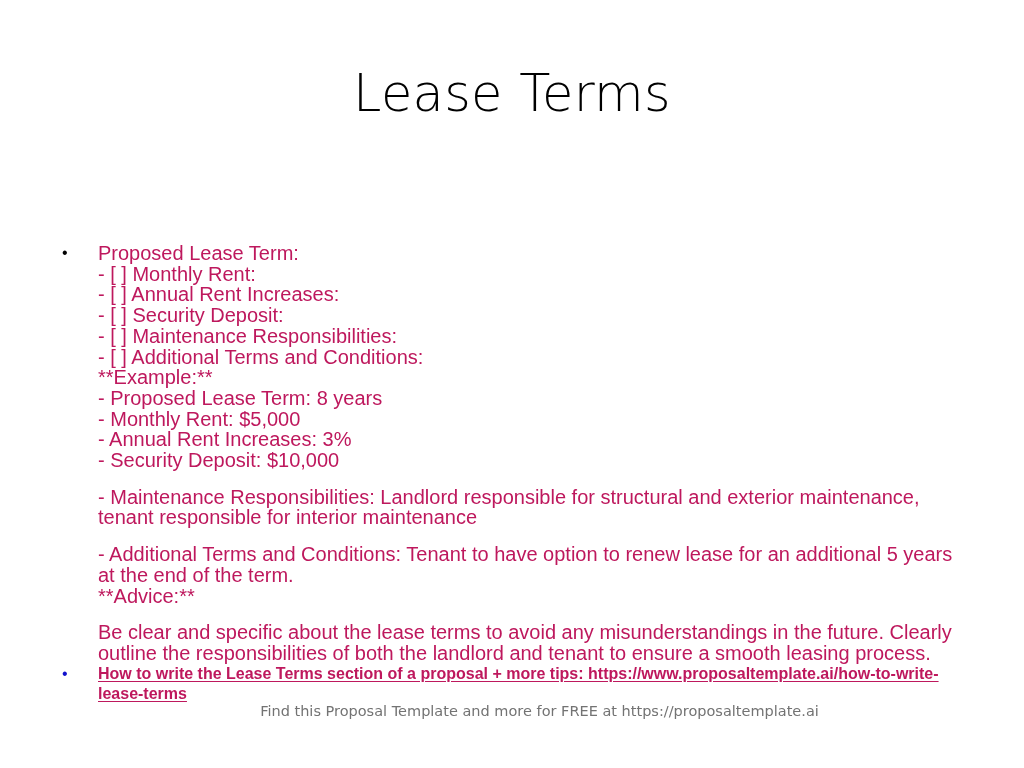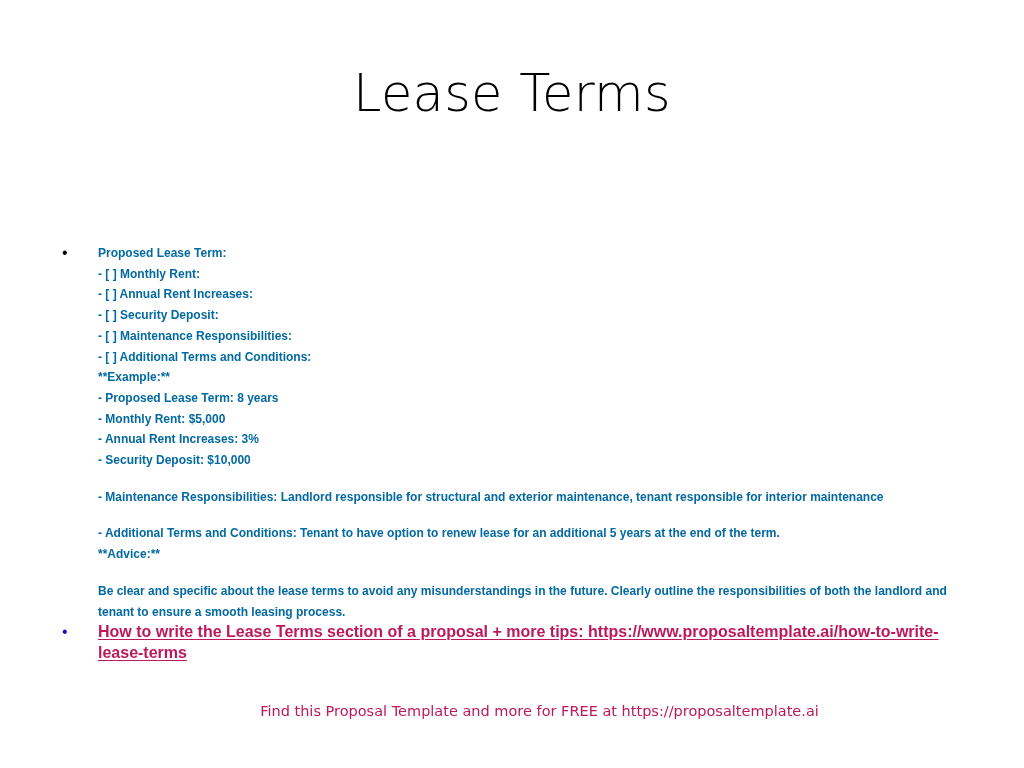--- a/index.html
+++ b/index.html
@@ -54,24 +54,24 @@
     left: 6px;
     top: 0;
     font-size: 16px;
     line-height: 20.7px;
     color: #000000;
   }
   .bullet-marker.link-marker {
     color: #1111CC;
   }
   .bullet-lines {
-    font-size: 12px;
-    font-weight: bold;
+    font-size: 20px;
+    font-weight: normal;
     line-height: 20.7px;
-    color: #0369a1;
+    color: #be185d;
   }
   .bullet-lines .line {
     white-space: pre-wrap;
   }
   
   .bullet-lines .line.wrap {
     white-space: normal;
     margin-top: 16px;
   }
 
@@ -95,21 +95,21 @@
   .footer {
     position: absolute;
     left: 0;
     top: 701px;
     width: 1024px;
     text-align: center;
     font-family: "DejaVu Sans", sans-serif;
     font-weight: 400;
     font-size: 14.5px;
     line-height: 20px;
-    color: #be185d;
+    color: #737373;
     white-space: pre;
     padding-left: 55px;
     box-sizing: border-box;
   }
 </style>
 </head>
 <body>
 
 <div class="slide">
 

